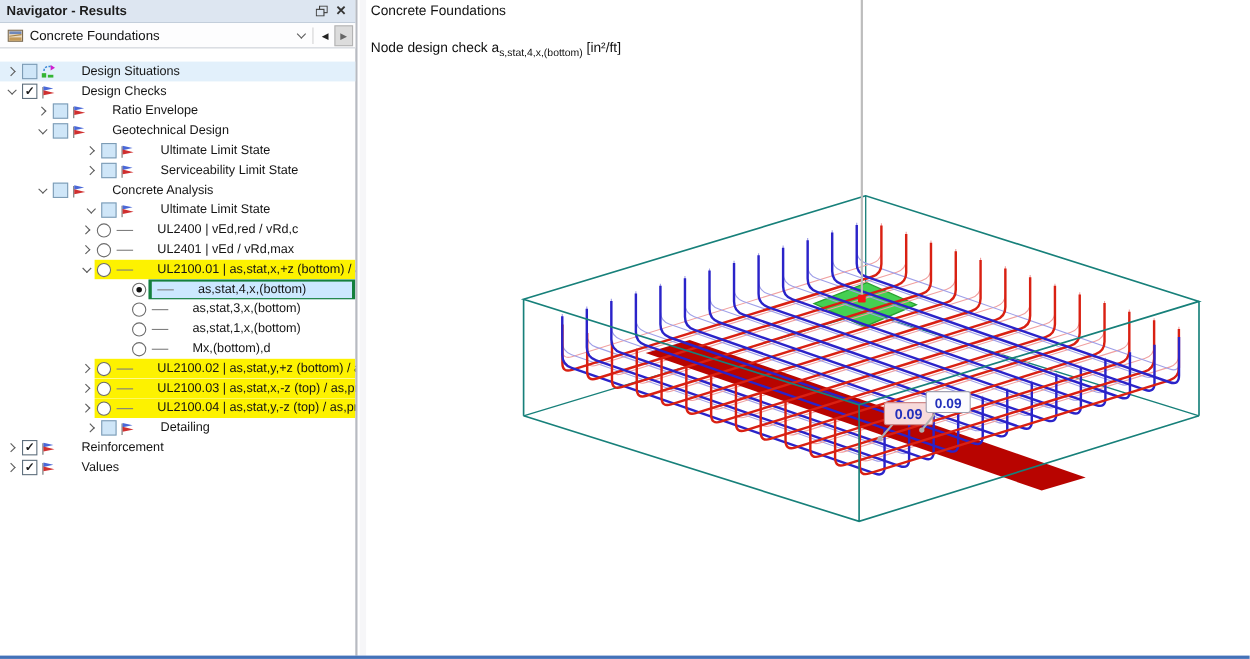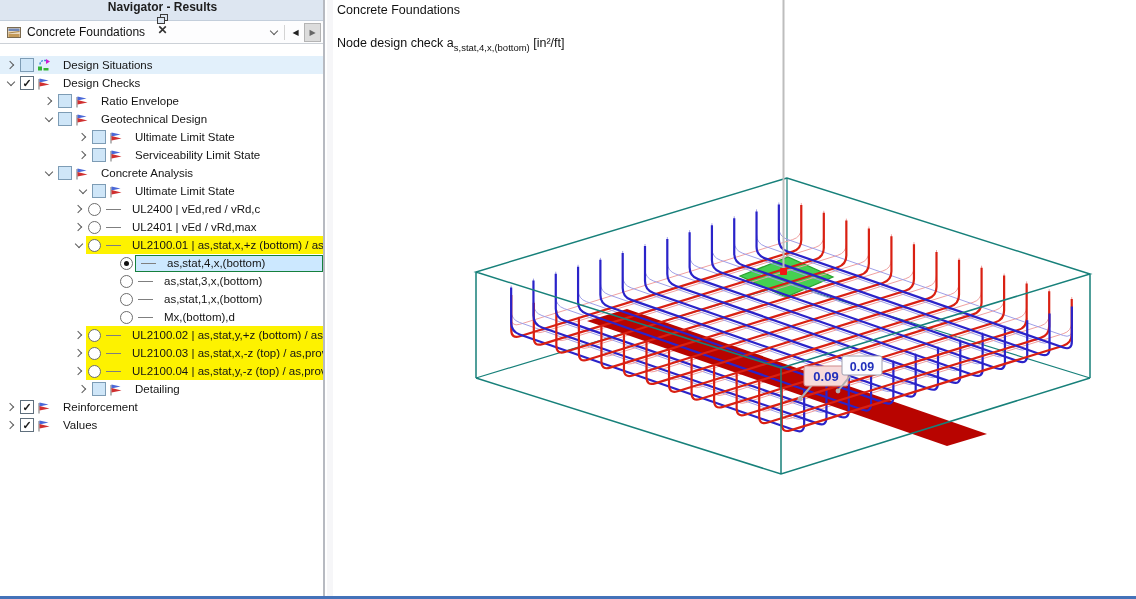--- a/index.html
+++ b/index.html
@@ -1,51 +1,51 @@
 <!DOCTYPE html>
 <html><head>
 <meta charset="utf-8">
 <style>
   html,body{margin:0;padding:0;background:#fff;}
   body{width:1136px;height:599px;overflow:hidden;font-family:"Liberation Sans",sans-serif;-webkit-font-smoothing:antialiased;}
   .app{position:relative;width:1136px;height:599px;background:#fff;}
 
   
   .panel{position:absolute;left:0;top:0;width:325px;height:596px;background:#fff;border-right:2px solid #b7bac1;box-sizing:border-box;}
-  .titlebar{height:20px;background:#dde6f1;display:flex;align-items:center;padding:0 4px 0 6px;border-bottom:1px solid #c3cedb;flex-direction:column;}
+  .titlebar{height:20px;background:#dde6f1;display:flex;align-items:center;padding:0 4px 0 6px;border-bottom:1px solid #c3cedb;}
   .titlebar .t{font-size:12px;font-weight:bold;color:#1d1d1d;flex:1;white-space:nowrap;}
   .tb-ic{width:18px;height:16px;display:flex;align-items:center;justify-content:center;cursor:default;}
   .close-x{font-size:12px;font-weight:bold;color:#333;line-height:1;}
 
   .combo{height:22px;background:#fdfdfe;border-bottom:1px solid #ccd1d7;display:flex;align-items:center;padding-left:6px;}
   .combo .ci{width:16px;height:16px;flex:none;}
   .combo .cv{font-size:12px;color:#111;margin-left:5px;flex:1;white-space:nowrap;}
   .combo .sep{width:1px;height:15px;background:#d4d4d4;margin:0 2px;}
   .cbtn{width:17px;height:19px;display:flex;align-items:center;justify-content:center;font-size:8px;color:#222;}
   .cbtn.gray{background:#dcdcdc;border:1px solid #b4b4b4;color:#666;box-sizing:border-box;margin-right:2px;}
 
   .tree{padding-top:12px;}
   .row{height:18px;display:flex;align-items:center;font-size:11.5px;color:#141414;white-space:nowrap;overflow:hidden;}
-  .lvl0{padding-left:4px}.lvl1{padding-left:22px}.lvl2{padding-left:42px}.lvl3{padding-left:76px}.lvl4{padding-left:72px}.lvl5{padding-left:118px}
+  .lvl0{padding-left:4px}.lvl1{padding-left:22px}.lvl2{padding-left:32px}.lvl3{padding-left:76px}.lvl4{padding-left:72px}.lvl5{padding-left:118px}
   .rowhl{background:#e2f0fb;}
   .exp{width:14px;height:14px;display:flex;align-items:center;justify-content:center;flex:none;}
   .chev{display:inline-block;width:5px;height:5px;border-right:1.5px solid #5c5c5c;border-bottom:1.5px solid #5c5c5c;}
   .chev.col{transform:rotate(-45deg);margin-left:-2px;}
   .chev.open{transform:rotate(45deg);margin-top:-2px;}
   .cb{width:12px;height:12px;border:1px solid #6e7f8f;box-sizing:content-box;margin:0 3px 0 2px;flex:none;display:flex;align-items:center;justify-content:center;background:#fff;}
   .cb-b{background:#cfe6f8;border-color:#7d9cb5;}
   .cb-c{background:#fff;border-color:#5f6f7d;}
   .cb-c::after{content:"✓";font-size:11px;font-weight:bold;color:#1c1c1c;line-height:1;}
   .ic{width:15px;height:14px;margin-right:4px;flex:none;display:flex;align-items:center;}
-  .lbl{margin-left:7px;}
+  .lbl{margin-left:18px;}
   .rad{width:11px;height:11px;border:1px solid #6d6d6d;border-radius:50%;background:#fff;flex:none;margin-left:2px;display:flex;align-items:center;justify-content:center;}
   .rad.sel::after{content:"";width:5px;height:5px;border-radius:50%;background:#111;display:block;}
   .dash{width:15px;border-top:1.4px solid #7f7f7f;margin:0 4px 0 5px;flex:none;}
   .yhl{display:flex;align-items:center;background:#fdf200;flex:1;height:18px;min-width:0;}
-  .selbox{display:flex;align-items:center;background:#cce8ff;border:1px solid #15803d;flex:1;height:15px;margin-left:2px;min-width:0;}
+  .selbox{display:flex;align-items:center;background:#cce8ff;border:3px solid #15803d;flex:1;height:15px;margin-left:2px;min-width:0;}
 
   
   .gutter{position:absolute;left:327px;top:0;width:6px;height:596px;background:#f6f6f8;}
   .view{position:absolute;left:333px;top:0;width:803px;height:596px;background:#fff;}
   .vhead{position:absolute;left:4px;font-size:12.5px;color:#111;white-space:nowrap;}
   .vhead sub{font-size:9.5px;}
   #scene{position:absolute;left:0;top:0;}
   .bottomstrip{position:absolute;left:0;bottom:0;width:1136px;height:3px;background:#4472b9;}
 </style>
 </head>

